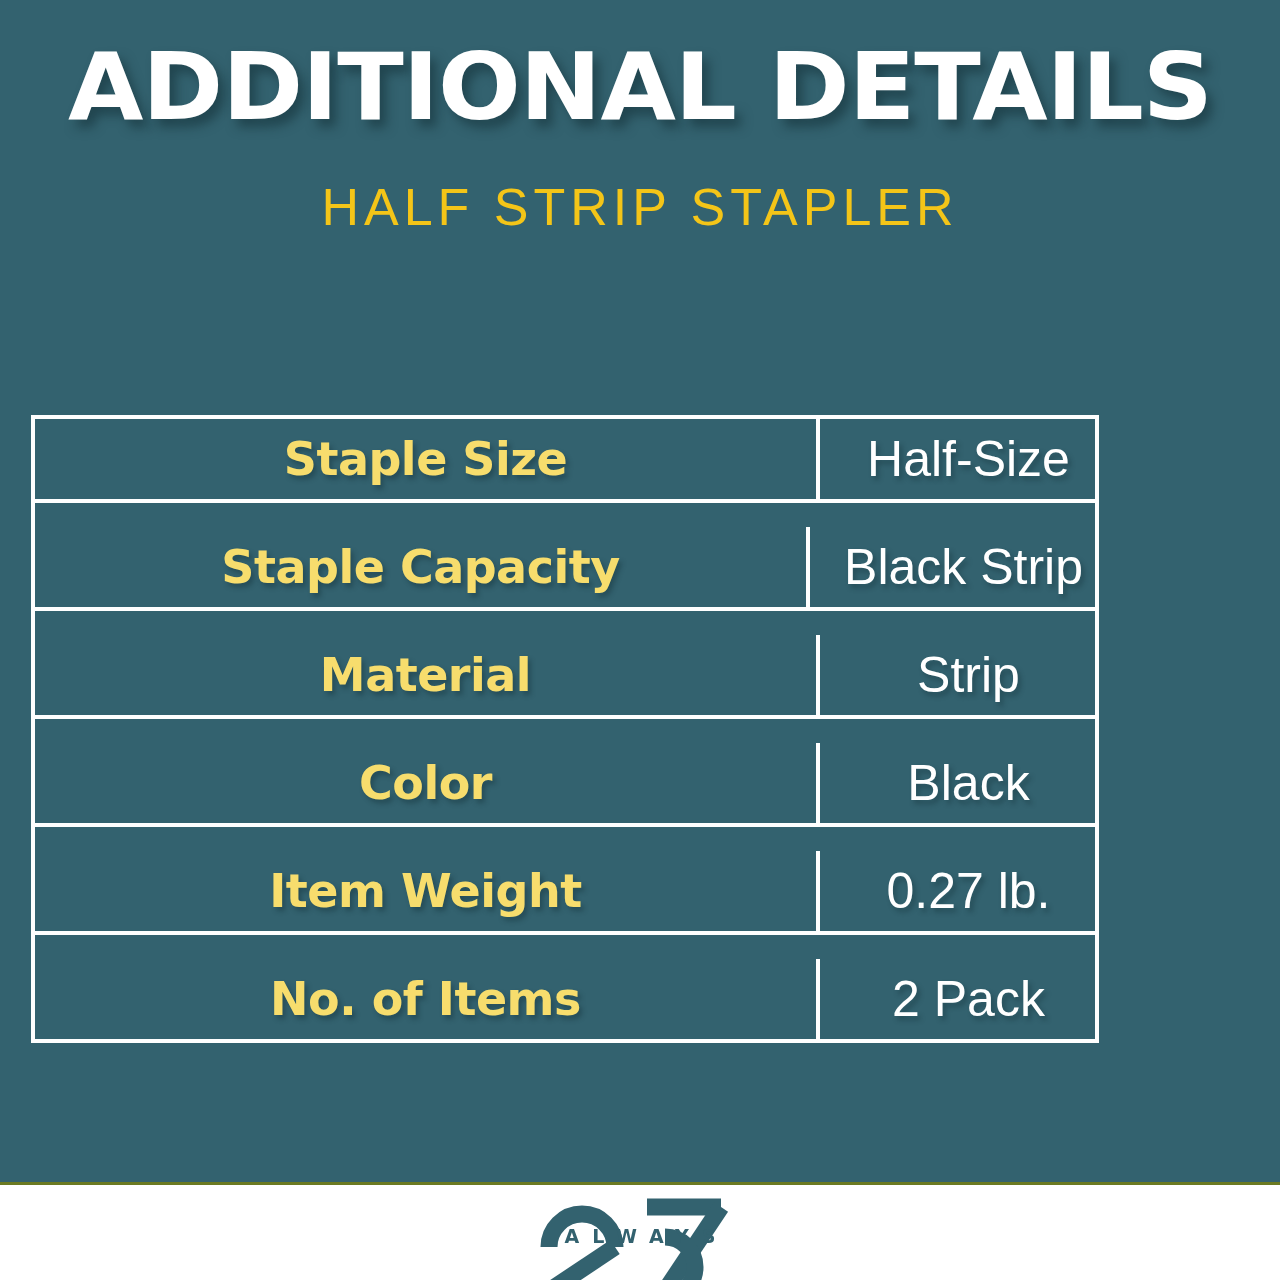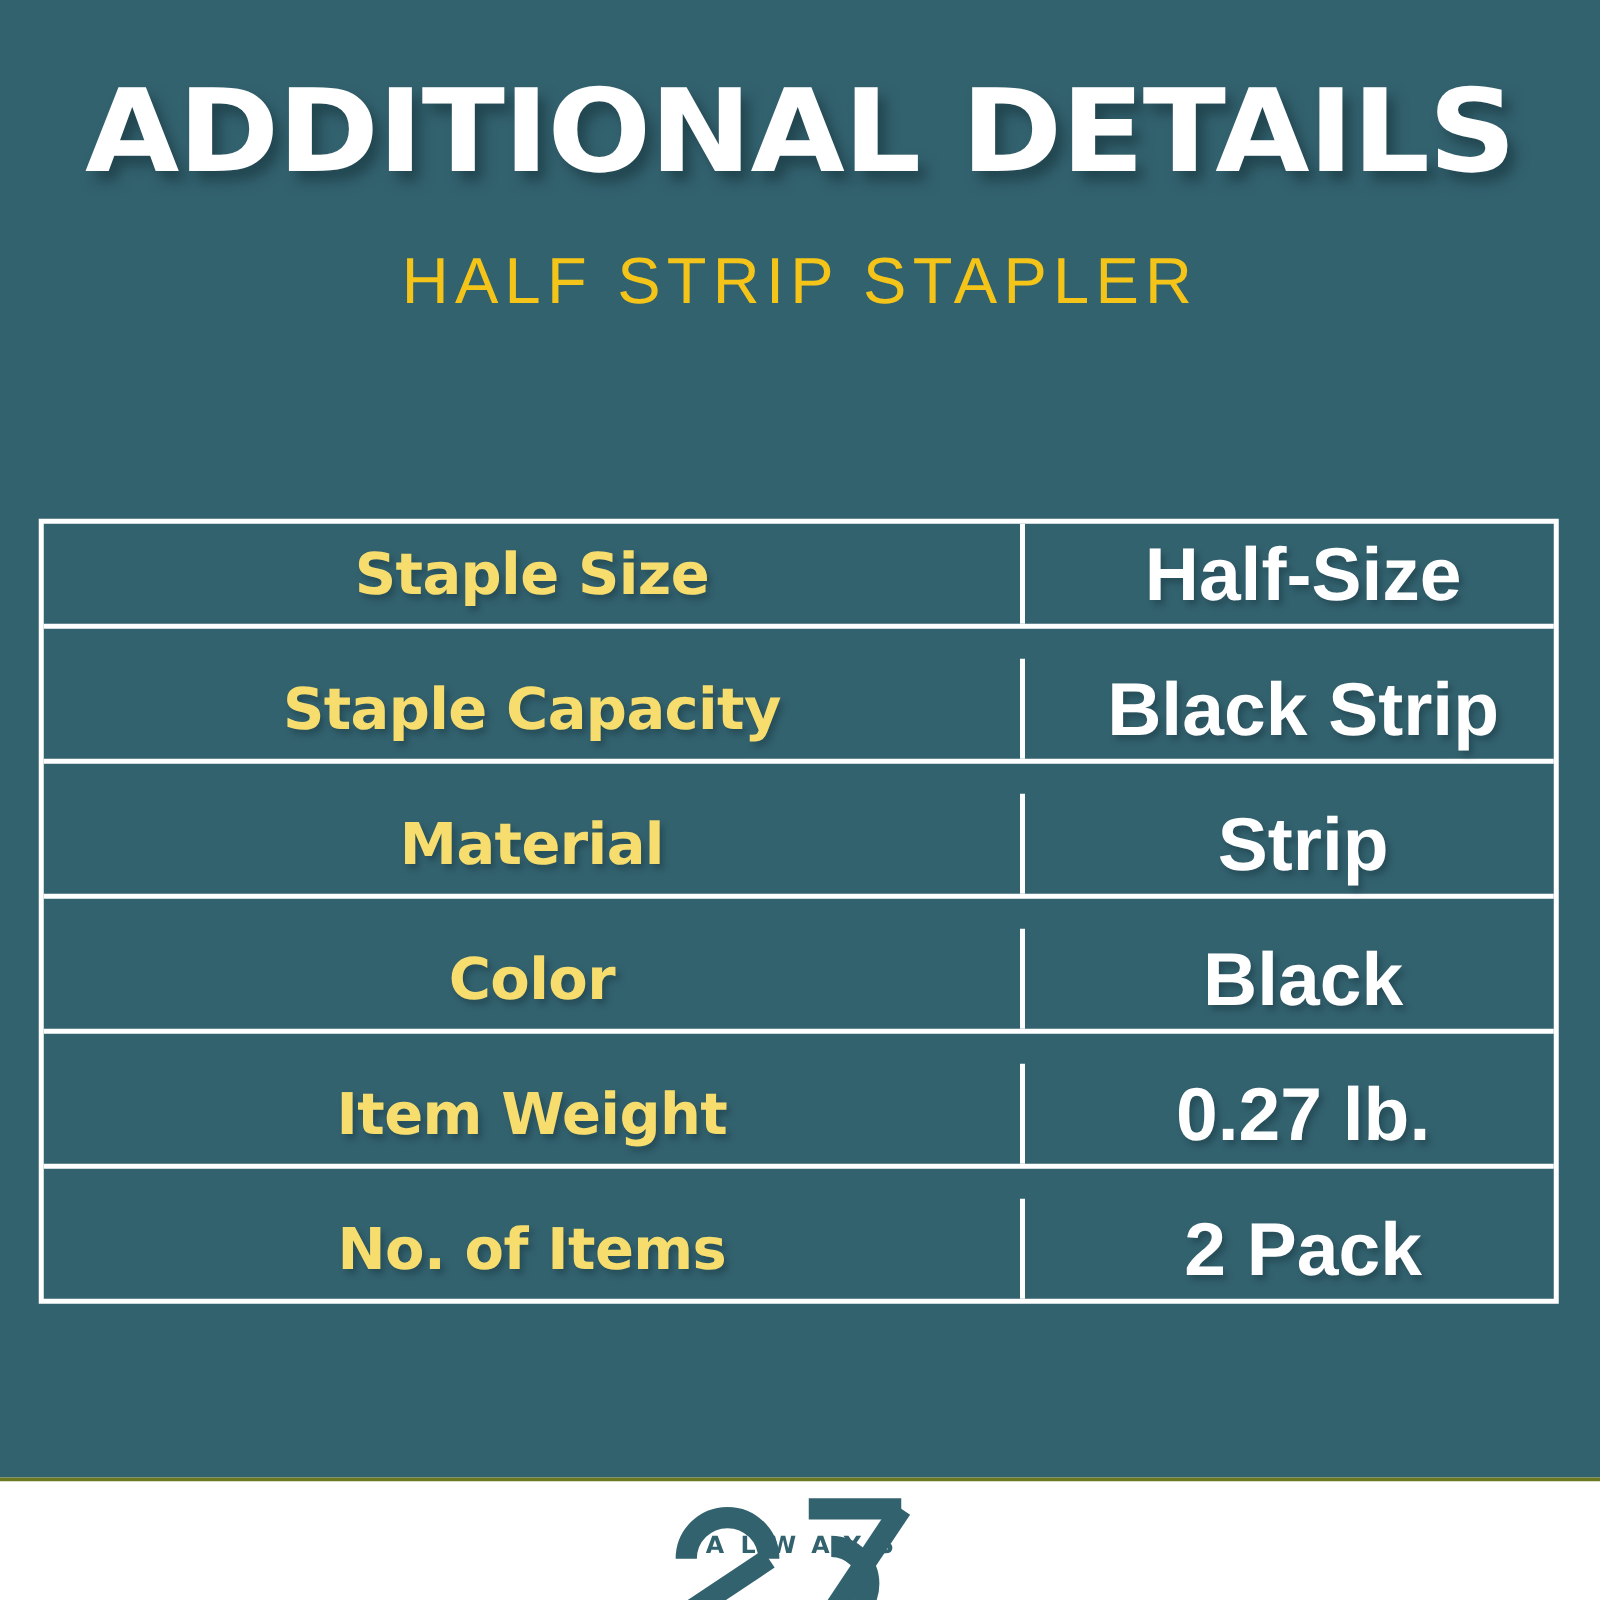--- a/index.html
+++ b/index.html
@@ -11,21 +11,21 @@
 
   body {
     background: #33626f;
     font-family: "Liberation Sans", sans-serif;
     overflow: hidden;
     position: relative;
   }
 
   
   .header {
-    padding-top: 60px;
+    padding-top: 42px;
     text-align: center;
   }
 
   .page-title {
     font-family: "DejaVu Sans", sans-serif;
     font-weight: 700;
     font-size: 92px;
     line-height: 1.0;
     letter-spacing: -1px;
     color: #ffffff;
@@ -42,21 +42,21 @@
     letter-spacing: 5px;
     color: #f4c518;
     white-space: nowrap;
   }
 
   
   .spec-table {
     position: absolute;
     left: 31px;
     top: 415px;
-    width: 1216px;
+    width: 1068px;
     height: 628px;
     border: 4px solid #ffffff;
     display: flex;
     flex-direction: column;
     gap: 24px;
   }
 
   .spec-row {
     flex: 1 1 0;
     display: flex;
@@ -88,22 +88,22 @@
     font-weight: 700;
     font-size: 46px;
     letter-spacing: -0.5px;
     color: #f7dd6d;
     text-shadow: 3px 4px 5px rgba(18, 45, 53, 0.40);
     white-space: nowrap;
   }
 
   .spec-value {
     font-family: "Liberation Sans", sans-serif;
-    font-weight: 700;
-    font-size: 60px;
+    font-weight: 400;
+    font-size: 50px;
     letter-spacing: 0px;
     color: #ffffff;
     text-shadow: 3px 4px 5px rgba(18, 45, 53, 0.40);
     white-space: nowrap;
     margin-left: 22px;
   }
 
   
   .footer {
     position: absolute;

